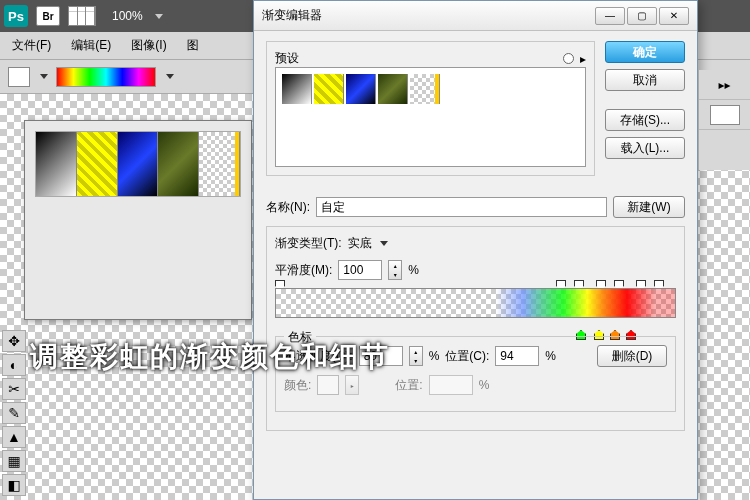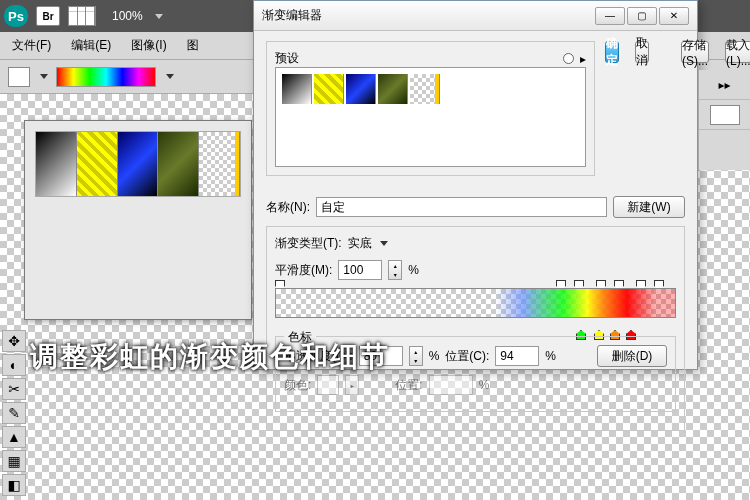--- a/index.html
+++ b/index.html
@@ -1,18 +1,18 @@
 <!DOCTYPE html>
 <html><head>
 <meta charset="utf-8">
 <style>
 *{box-sizing:border-box;margin:0;padding:0;font-family:"Microsoft YaHei","SimSun",sans-serif;font-size:12px}
 body{background:#d8d8d8;width:750px;height:500px;overflow:hidden;position:relative}
 .topbar{background:#535353;height:32px;display:flex;align-items:center;padding:0 4px;gap:8px}
-.ps-icon{width:24px;height:22px;background:#099;border-radius:10px;color:#fff;font-weight:bold;display:flex;align-items:center;justify-content:center;font-size:13px}
+.ps-icon{width:24px;height:22px;background:#099;border-radius:3px;color:#fff;font-weight:bold;display:flex;align-items:center;justify-content:center;font-size:13px}
 .br-icon{width:24px;height:20px;background:#fff;border:1px solid #888;border-radius:2px;display:flex;align-items:center;justify-content:center;font-size:10px;font-weight:bold}
 .frames-icon{width:28px;height:20px;background:#fff;border:1px solid #888;display:flex}
 .frames-icon div{flex:1;border-right:1px solid #888;background:linear-gradient(#fff 20%,#ccc 20% 30%,#fff 30%)}
 .zoom{color:#fff;margin-left:8px}
 .zoom-dd{width:0;height:0;border-left:4px solid transparent;border-right:4px solid transparent;border-top:5px solid #ccc;display:inline-block;margin-left:4px}
 .menubar{background:#d8d8d8;height:28px;display:flex;align-items:center;padding:0 4px;gap:4px;border-bottom:1px solid #aaa}
 .menu-item{padding:9px 8px}
 .optbar{background:#d8d8d8;height:34px;display:flex;align-items:center;padding:0 8px;gap:8px;border-bottom:1px solid #aaa}
 .grad-sample{width:100px;height:20px;border:1px solid #999;background:repeating-conic-gradient(#ccc 0 25%,#fff 0 50%) 0 0/8px 8px}
 .grad-sample.rainbow{background:linear-gradient(90deg,#f00,#ff0,#0f0,#0ff,#00f,#f0f,#f00)}
@@ -23,27 +23,27 @@
 .preset{flex:1;border-right:1px solid #888}
 .p1{background:linear-gradient(135deg,#000,#fff)}
 .p2{background:repeating-linear-gradient(45deg,#ff0 0 4px,#cc0 4px 8px)}
 .p3{background:linear-gradient(135deg,#006,#24f,#000)}
 .p4{background:linear-gradient(135deg,#2a3a0a,#6a7a2a,#1a2a00)}
 .p5{background:repeating-conic-gradient(#ccc 0 25%,#fff 0 50%) 0 0/8px 8px;position:relative}
 .p5::after{content:"";position:absolute;right:0;top:0;bottom:0;width:4px;background:#fc0}
 .canvas-bg{position:absolute;left:0;top:94px;right:0;bottom:0;background:repeating-conic-gradient(#ccc 0 25%,#fff 0 50%) 0 0/14px 14px;z-index:-1}
 .toolbox{position:absolute;left:2px;top:330px;width:26px;display:flex;flex-direction:column;gap:2px}
 .tool{width:24px;height:22px;background:#d8d8d8;border:1px solid #aaa;display:flex;align-items:center;justify-content:center;font-size:14px}
-.dialog{position:absolute;left:253px;top:0;width:445px;height:370px;background:#f0f0f0;border:1px solid #7a96ae;box-shadow:3px 3px 10px rgba(0,0,0,.3)}
+.dialog{position:absolute;left:253px;top:0;width:445px;height:500px;background:#f0f0f0;border:1px solid #7a96ae;box-shadow:3px 3px 10px rgba(0,0,0,.3)}
 .dlg-title{height:30px;background:linear-gradient(#fdfdfd,#e8e8e8);border-bottom:1px solid #c0c0c0;display:flex;align-items:center;padding:0 8px;justify-content:space-between}
 .dlg-title-right{display:flex;gap:2px}
 .winbtn{width:30px;height:18px;border:1px solid #a0a0a0;background:linear-gradient(#fff,#ddd);border-radius:2px;display:flex;align-items:center;justify-content:center;font-size:10px}
 .dlg-body{padding:10px 12px;display:flex;gap:10px}
 .dlg-left{flex:1}
-.dlg-right{width:80px;display:flex;flex-direction:row;gap:16px}
+.dlg-right{width:80px;display:flex;flex-direction:column;gap:6px}
 .btn{height:22px;border:1px solid #888;background:linear-gradient(#fff,#e4e4e4);border-radius:3px;display:flex;align-items:center;justify-content:center;cursor:pointer}
 .btn.ok{background:linear-gradient(#7ad6ff,#2a9fe0);border-color:#1a7ab0;color:#fff;font-weight:bold}
 .fieldset{border:1px solid #c8c8c8;padding:8px;margin-bottom:10px;position:relative}
 .fieldset-lbl{position:absolute;top:-8px;left:8px;background:#f0f0f0;padding:0 4px}
 .presets-box{height:100px;background:#fff;border:1px solid #999;padding:6px;overflow:auto;display:flex;gap:2px;align-items:flex-start}
 .presets-box .preset{width:30px;height:30px;flex:none}
 .presets-head{display:flex;align-items:center;justify-content:space-between;}
 .row{display:flex;align-items:center;gap:6px;margin-bottom:8px}
 .txtinput{height:20px;border:1px solid #999;background:#fff;padding:0 4px;flex:1}
 .numinput{width:44px;height:20px;border:1px solid #999;background:#fff;padding:0 4px}

